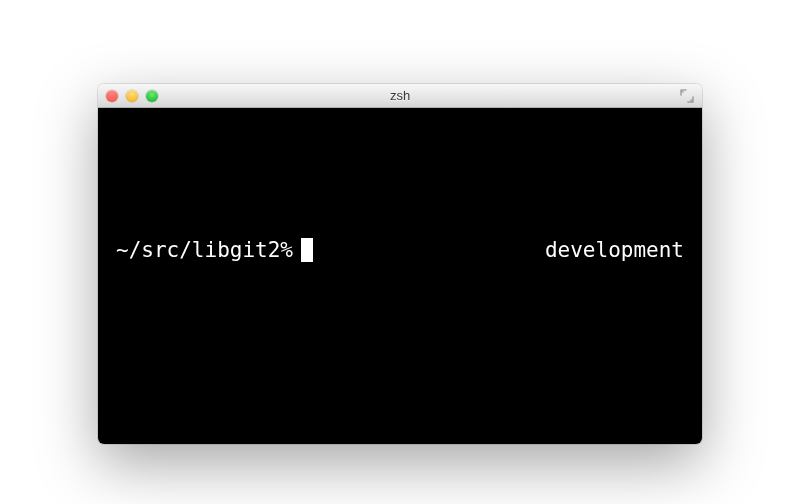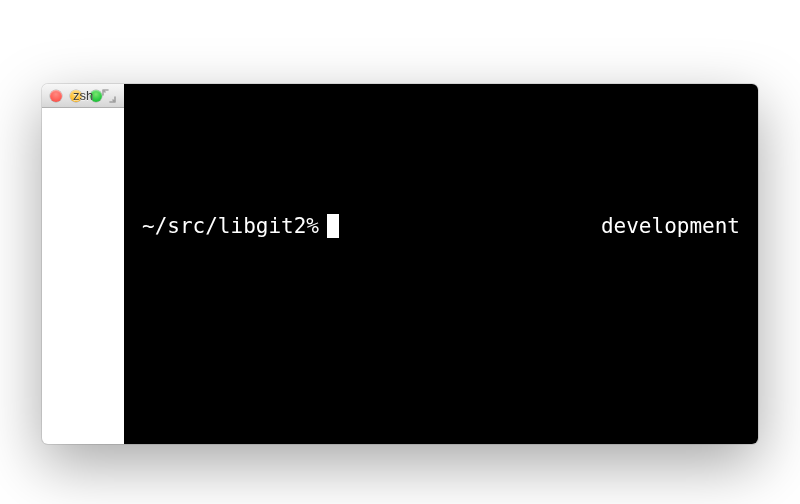--- a/index.html
+++ b/index.html
@@ -10,27 +10,27 @@
     body {
       width: 800px;
       height: 504px;
       background: #ffffff;
       display: flex;
       align-items: center;
       justify-content: center;
       font-family: -apple-system, "Helvetica Neue", Arial, sans-serif;
     }
     .window {
-      width: 716px;
+      width: 604px;
       height: 360px;
       border-radius: 6px;
       overflow: hidden;
       box-shadow: 0 20px 60px rgba(0,0,0,0.35), 0 0 0 1px rgba(0,0,0,0.1);
       display: flex;
-      flex-direction: row;
+      flex-direction: column;
       margin-top: 24px;
     }
     .titlebar {
       height: 24px;
       background: linear-gradient(to bottom, #f7f7f7 0%, #e8e8e8 50%, #d6d6d6 100%);
       border-bottom: 1px solid #b0b0b0;
       display: flex;
       align-items: center;
       position: relative;
       padding: 0 8px;

